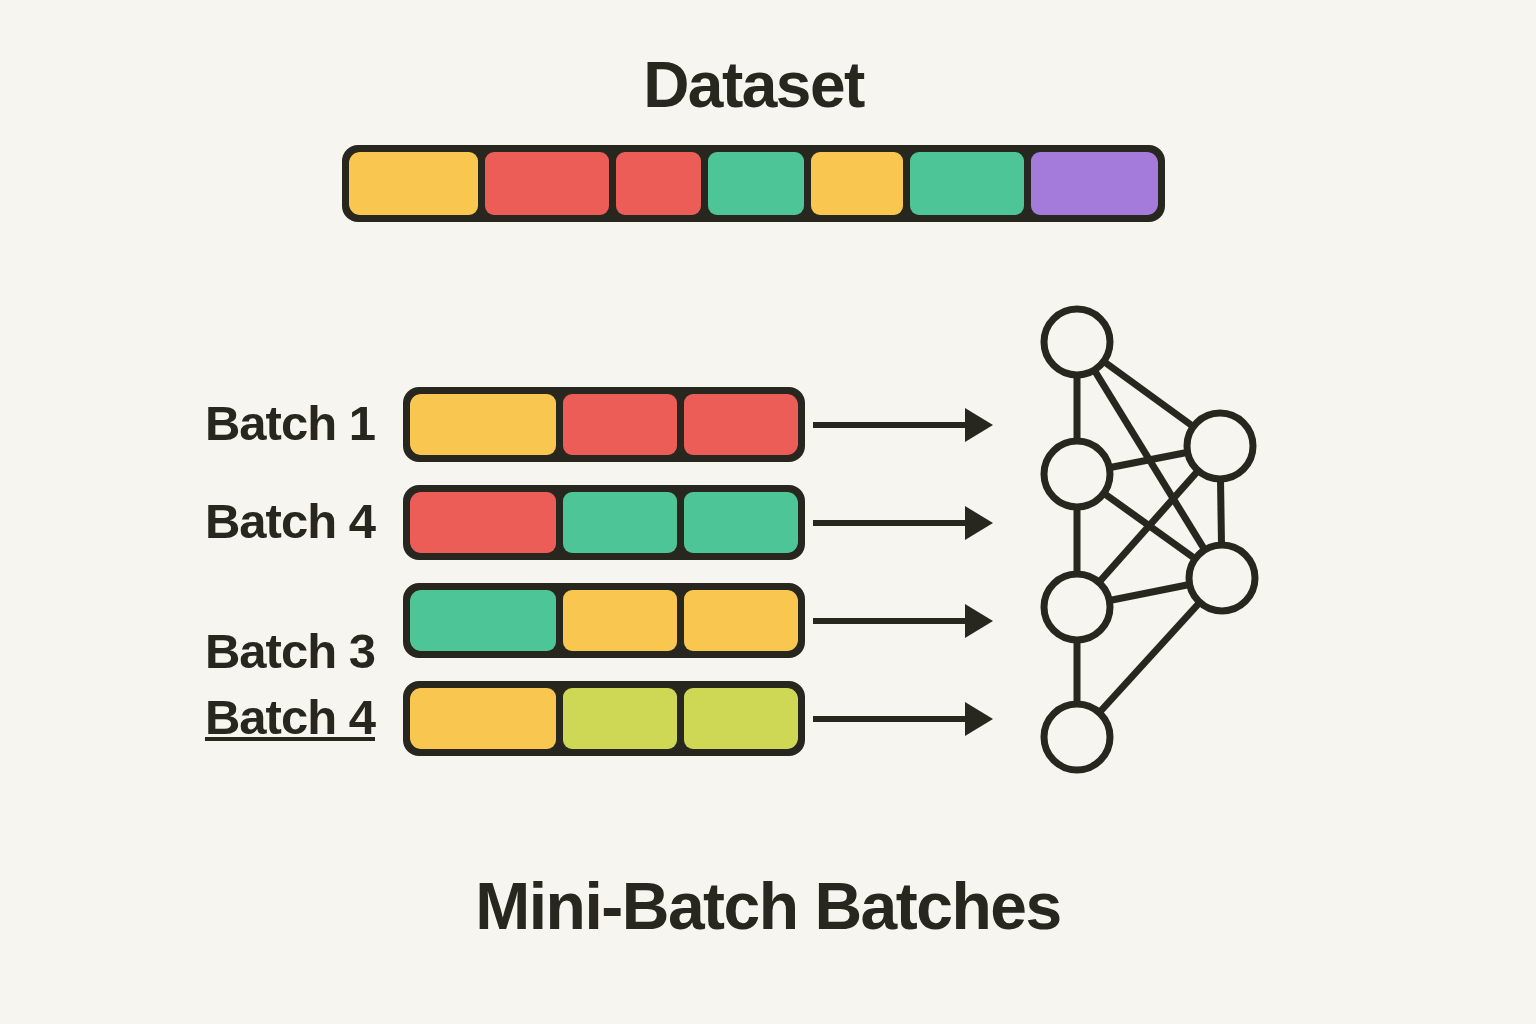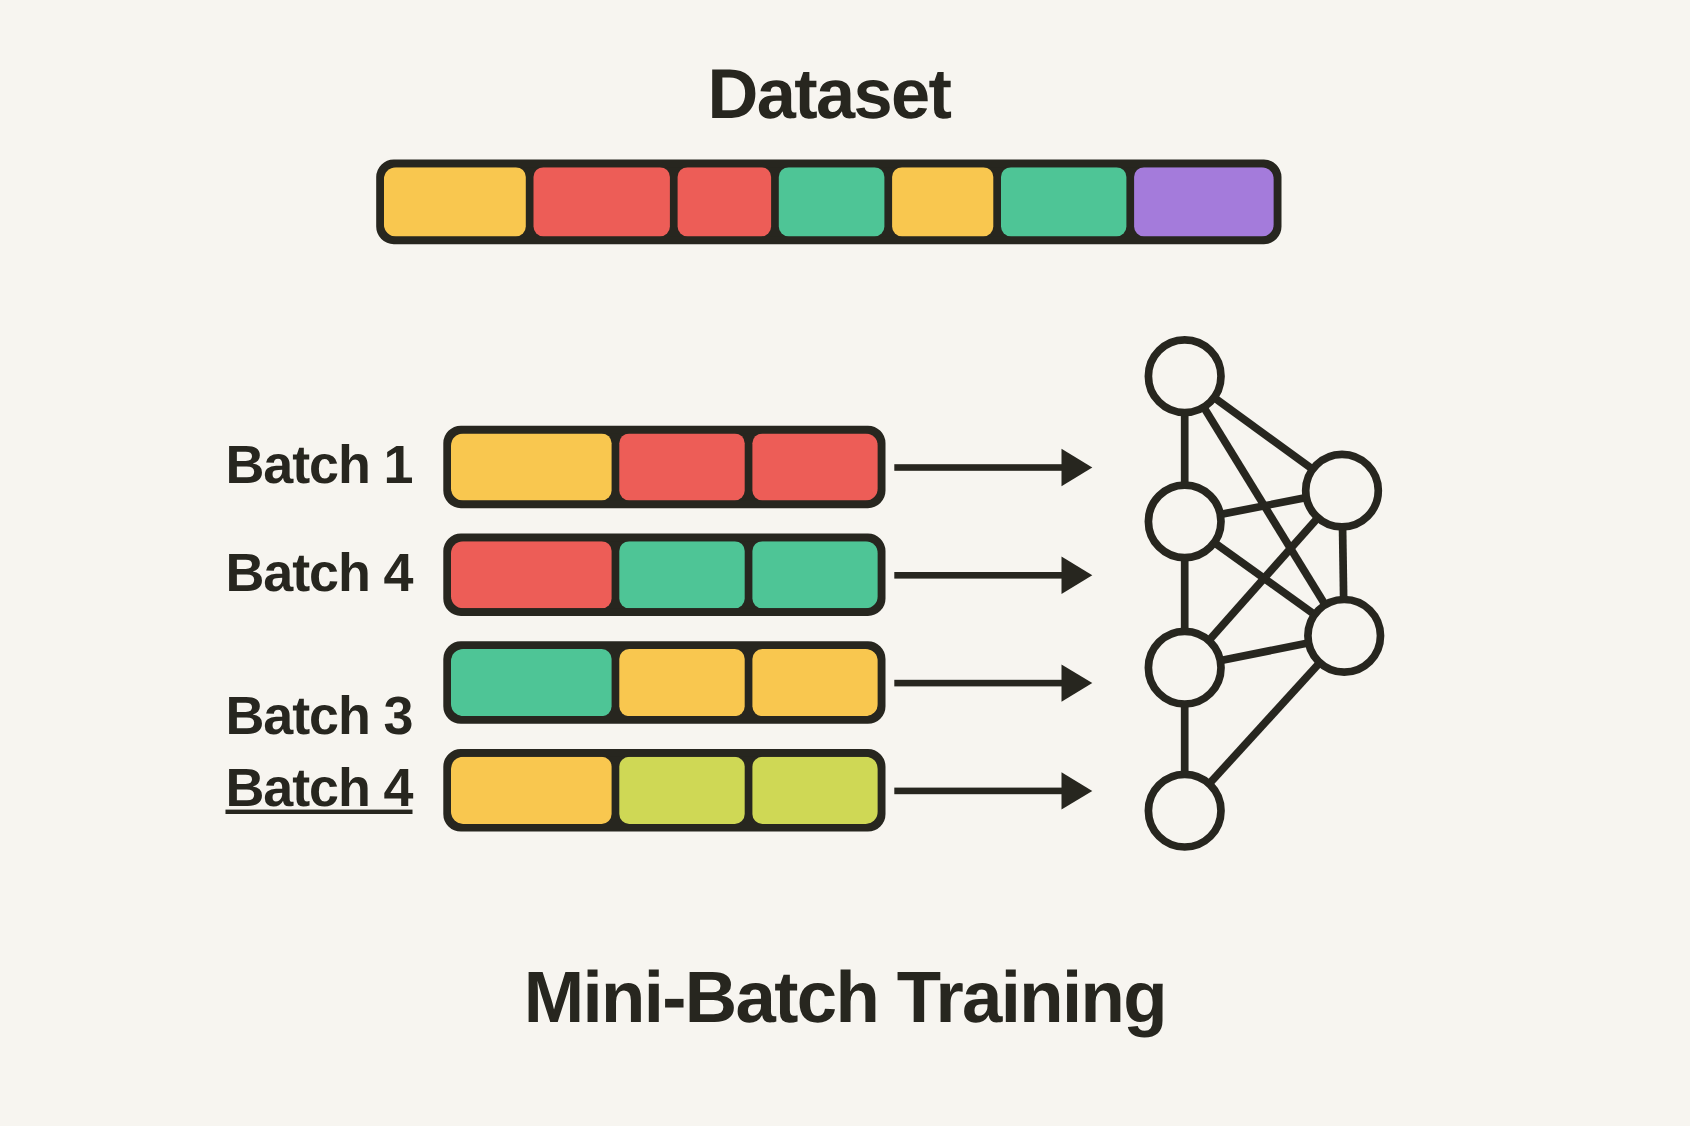--- a/index.html
+++ b/index.html
@@ -147,14 +147,14 @@
       <line x1="57" y1="322" x2="202" y2="293"></line>
       <line x1="57" y1="452" x2="202" y2="293"></line>
       <circle cx="57" cy="57" r="33"></circle>
       <circle cx="57" cy="189" r="33"></circle>
       <circle cx="57" cy="322" r="33"></circle>
       <circle cx="57" cy="452" r="33"></circle>
       <circle cx="200" cy="161" r="33"></circle>
       <circle cx="202" cy="293" r="33"></circle>
     </svg>
 
-  <div class="title" id="footer-title">Mini-Batch Training</div>
+  <div class="title" id="footer-title">Mini-Batch Batches</div>
 </div>
 
 </body></html>

